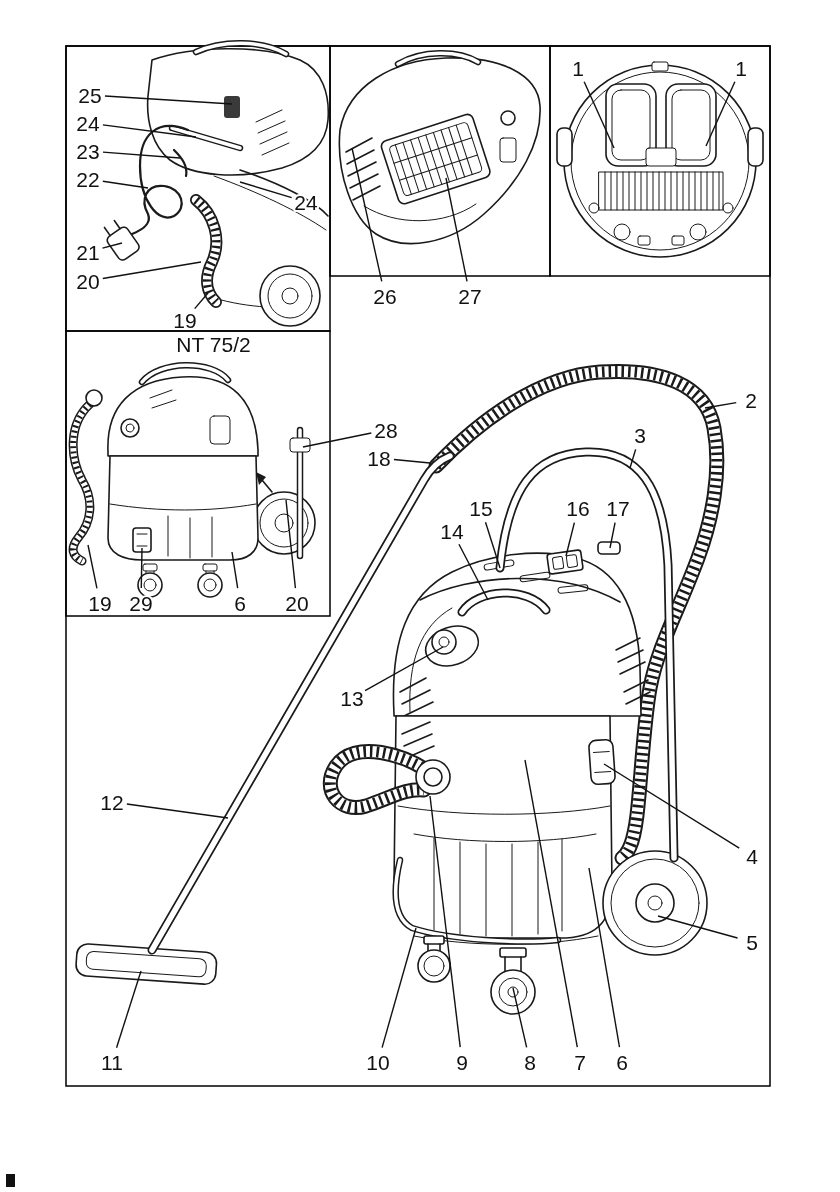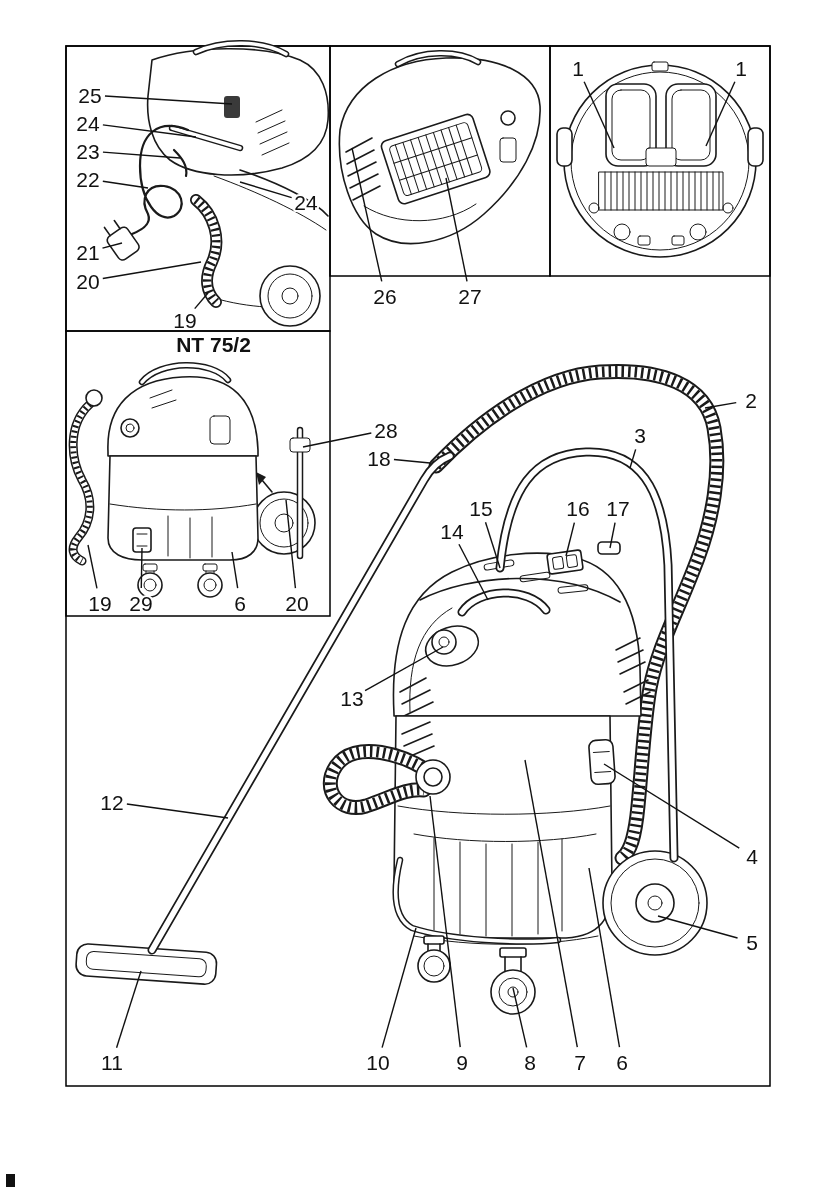--- a/index.html
+++ b/index.html
@@ -26,21 +26,21 @@
   
   .t-o{fill:none;stroke:#1a1a1a;stroke-width:9;stroke-linecap:round;}
   .t-w{fill:none;stroke:#fff;stroke-width:5.5;stroke-linecap:round;}
   .t-o-s{fill:none;stroke:#1a1a1a;stroke-width:6.5;stroke-linecap:round;}
   .t-w-s{fill:none;stroke:#fff;stroke-width:3.5;stroke-linecap:round;}
   .callout{font-family:"Liberation Sans",sans-serif;font-size:21px;fill:#111;
            text-anchor:middle;dominant-baseline:central;
            stroke:#fff;stroke-width:4px;paint-order:stroke;stroke-linejoin:round;}
   .leader{stroke:#111;stroke-width:1.4;}
   .model-title{position:absolute;left:66px;top:333px;width:295px;text-align:center;
-               font-size:21px;font-weight:bold;color:#111;}
+               font-size:21px;font-weight:normal;color:#111;}
   .page-marker{position:absolute;left:6px;top:1174px;width:9px;height:13px;background:#111;}
 </style>
 </head>
 <body>
 
 <div class="page">
 
   <svg class="art" width="840" height="1192" viewBox="0 0 840 1192">
     <defs>
       <path id="hose-main" d="M436,466 C480,420 540,376 600,372 C660,368 706,384 714,428 C722,472 712,520 698,558 C678,612 658,646 650,688 C644,722 642,766 638,806 C635,838 630,852 622,858"></path>

